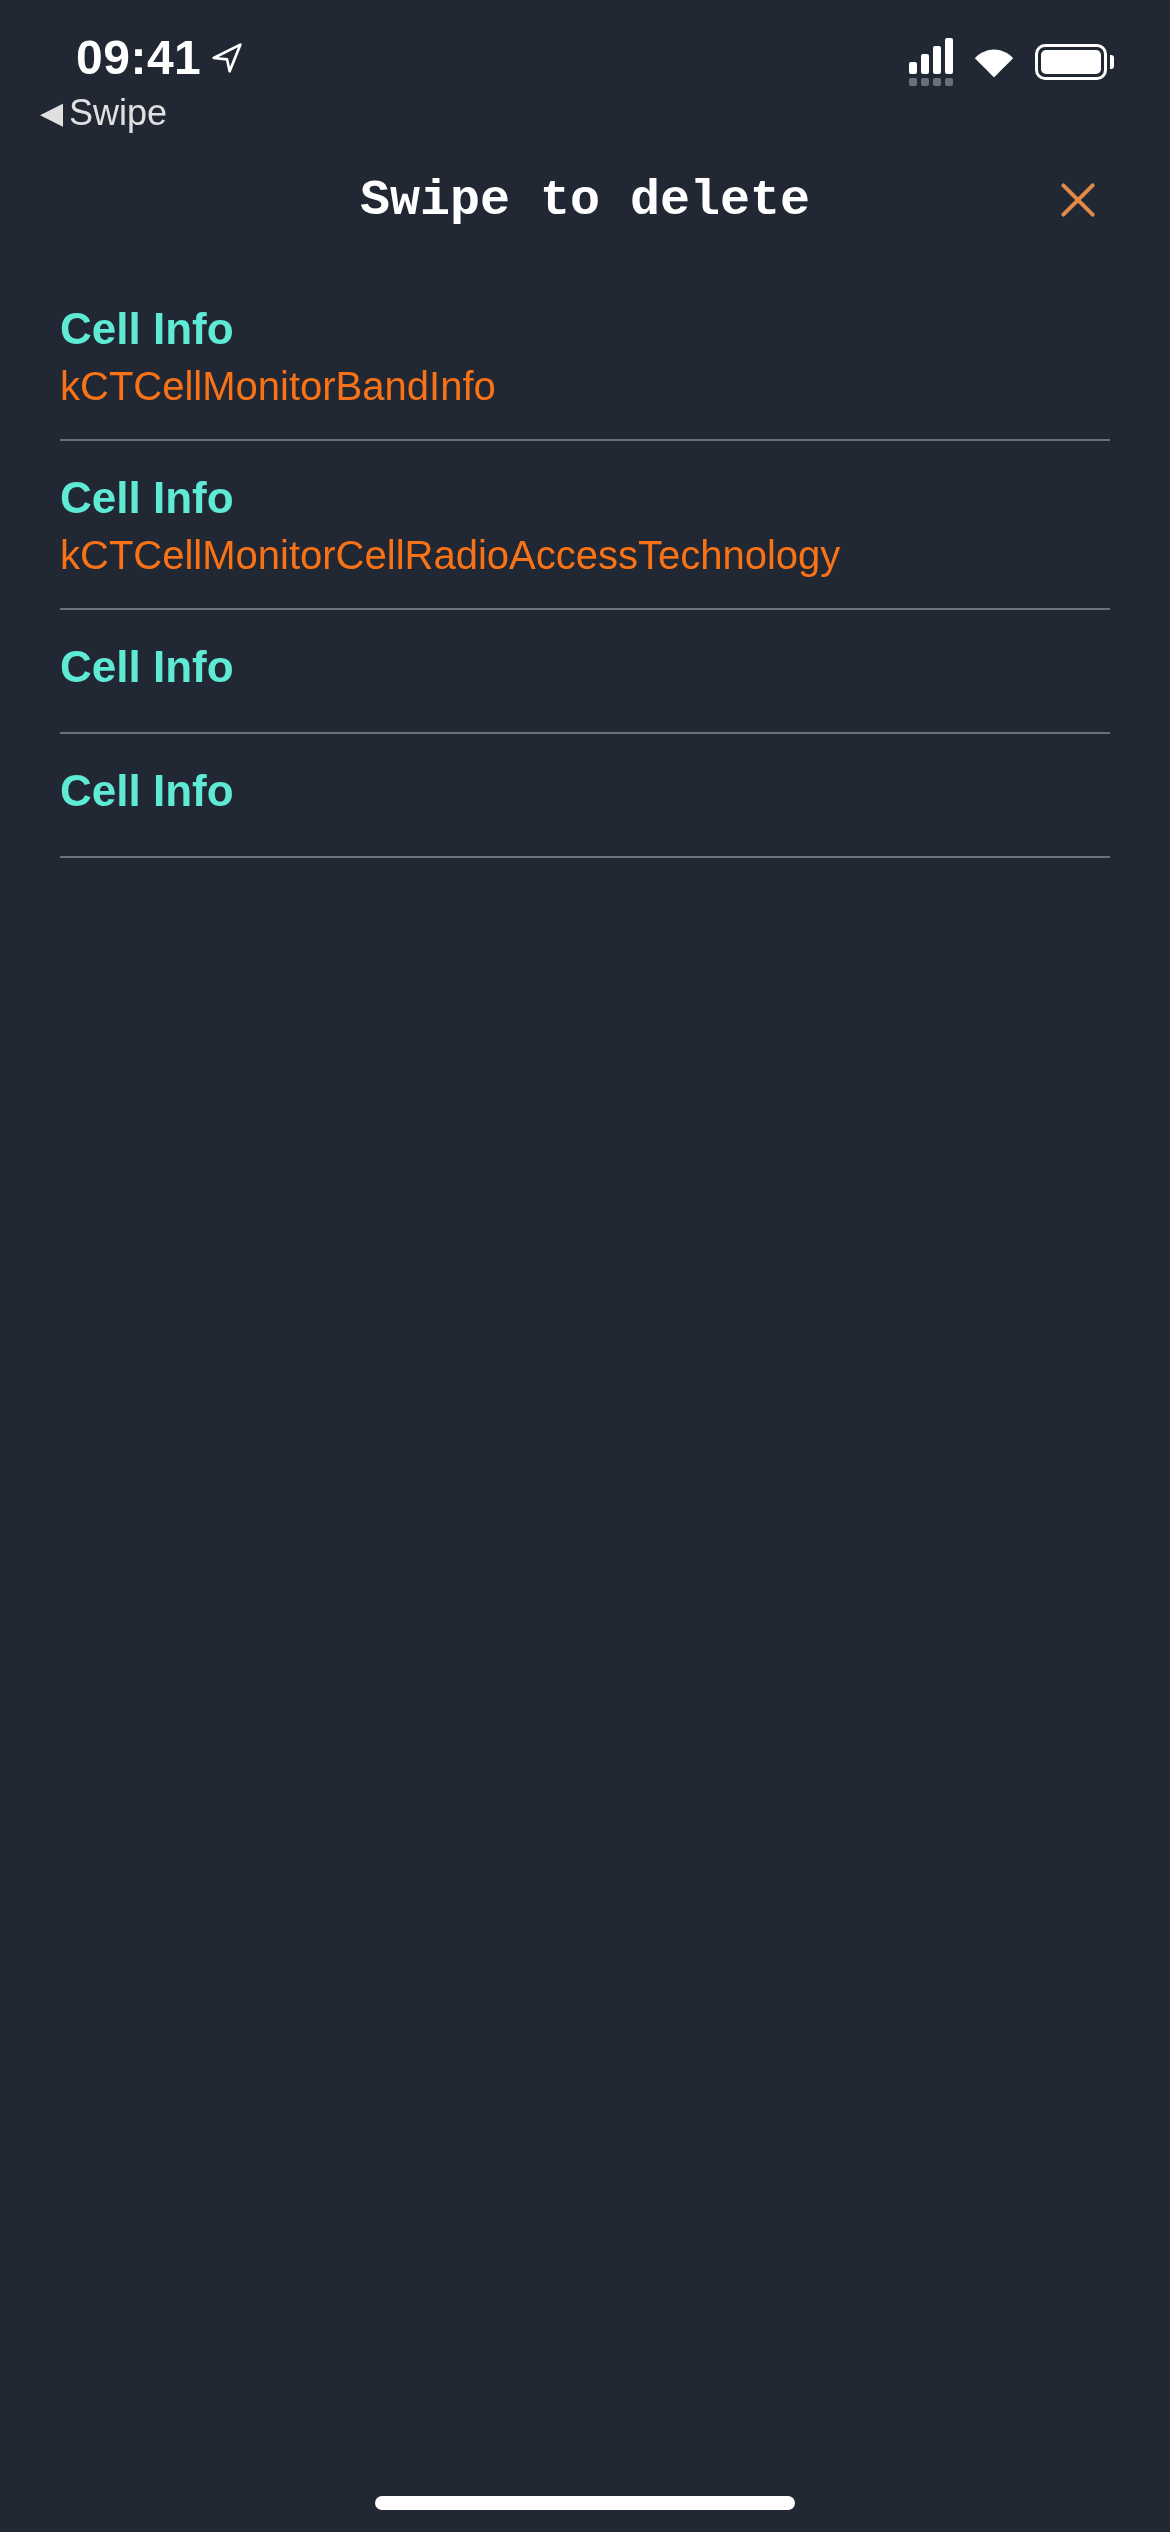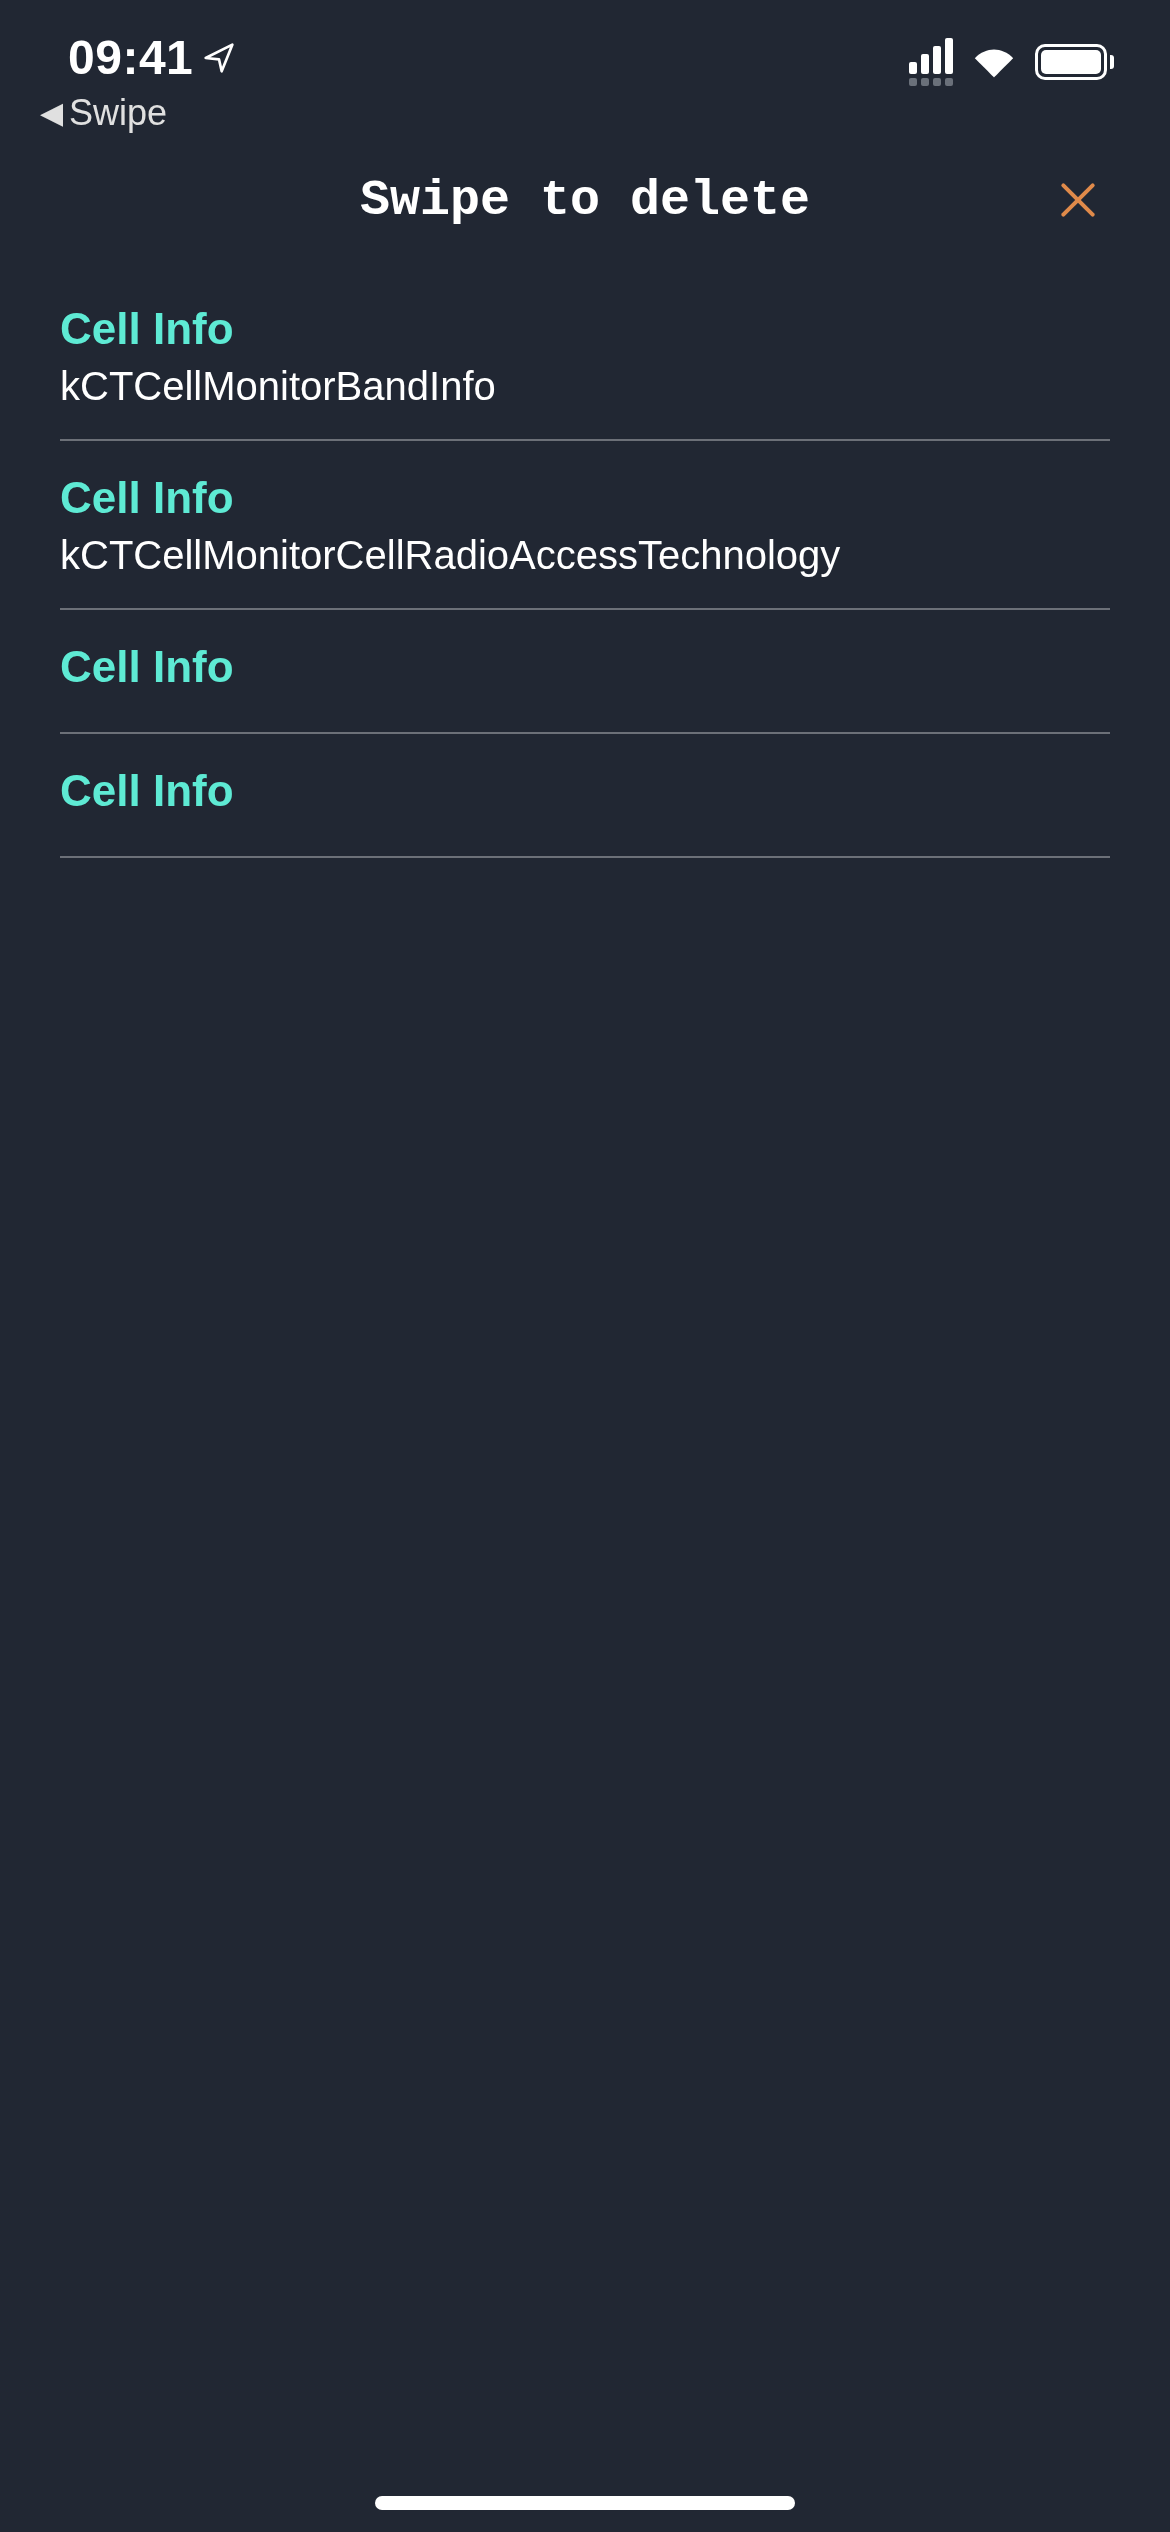--- a/index.html
+++ b/index.html
@@ -28,20 +28,21 @@
     top: 30px;
     left: 68px;
     display: flex;
     align-items: center;
     gap: 10px;
   }
   .status-time {
     font-size: 48px;
     font-weight: 600;
     letter-spacing: 0.5px;
+    margin-left: 8px;
   }
   .location-icon svg {
     display: block;
   }
   .status-right {
     position: absolute;
     top: 38px;
     right: 56px;
     display: flex;
     align-items: center;
@@ -155,21 +156,21 @@
   }
   .item-title {
     font-size: 44px;
     font-weight: 700;
     color: #5eead4;
     margin-bottom: 10px;
   }
   .item-subtitle {
     font-size: 40px;
     font-weight: 400;
-    color: #ffffff;
+    color: #f97316;
   }
 
   
   .home-indicator {
     position: absolute;
     bottom: 22px;
     left: 50%;
     transform: translateX(-50%);
     width: 420px;
     height: 14px;

